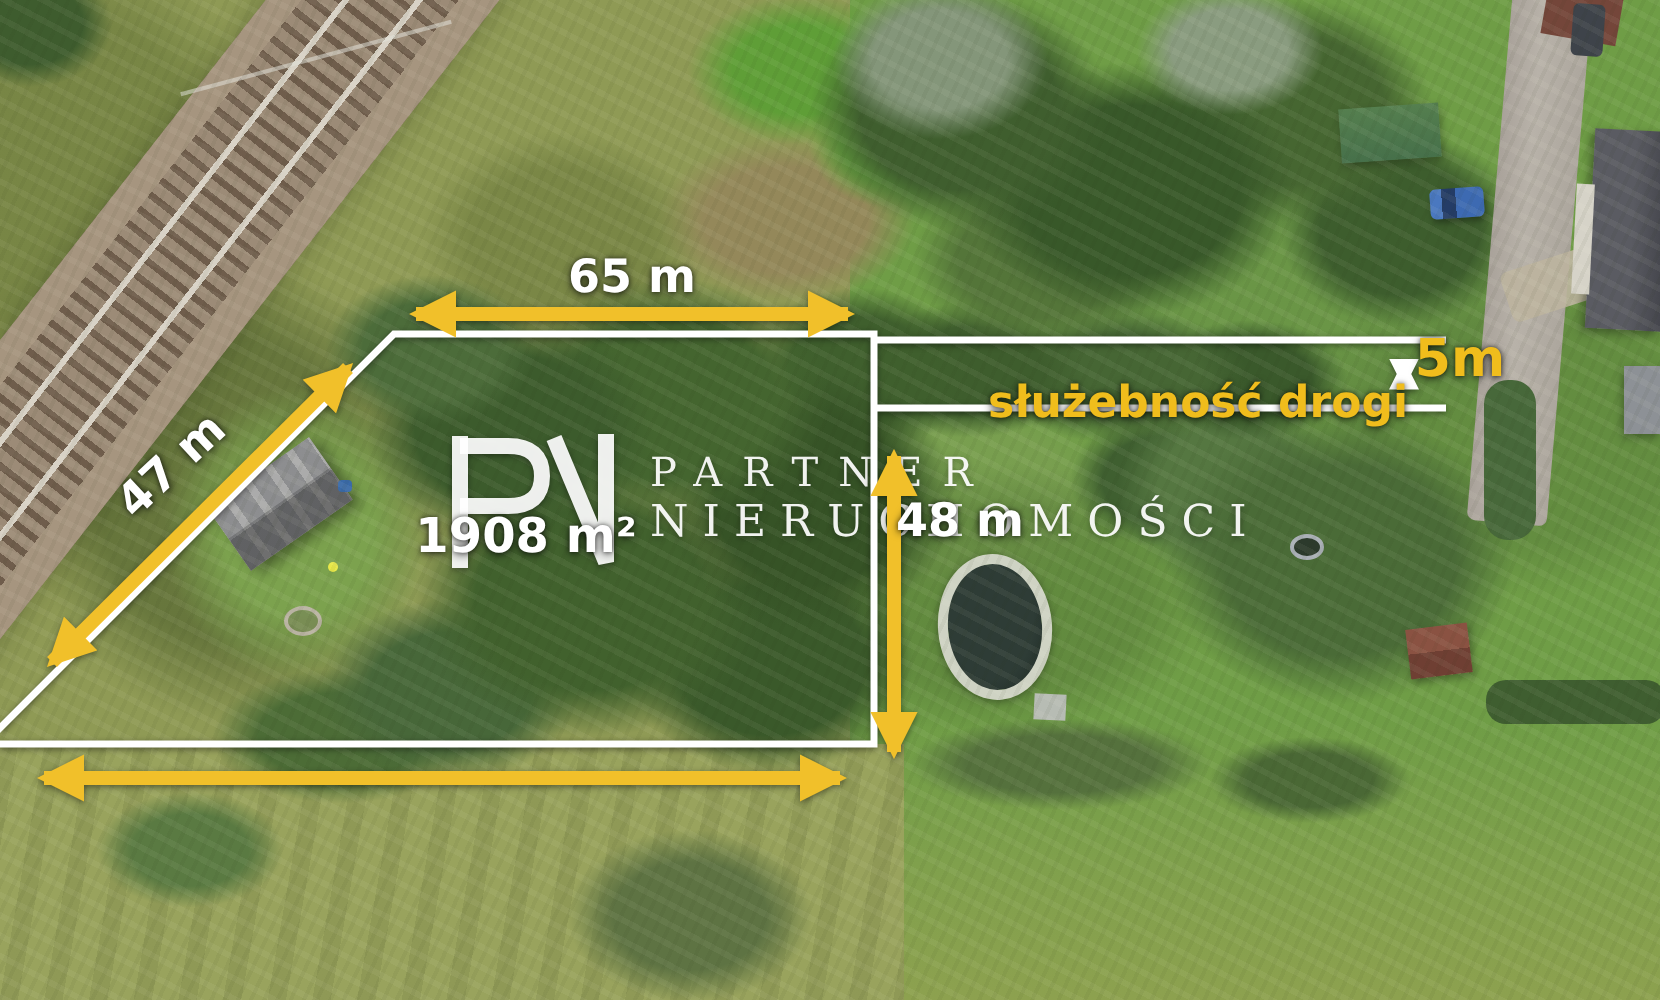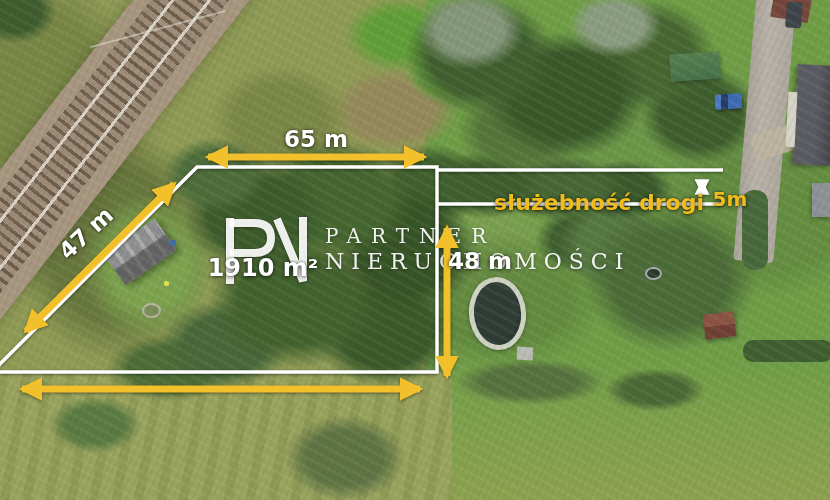--- a/index.html
+++ b/index.html
@@ -170,17 +170,17 @@
     <line x1="26" y1="331" x2="174" y2="184" stroke="#f1c02a" stroke-width="7" marker-start="url(#ay)" marker-end="url(#ay)"></line>
     <line x1="22" y1="389" x2="420" y2="389" stroke="#f1c02a" stroke-width="7" marker-start="url(#ay)" marker-end="url(#ay)"></line>
     <line x1="447" y1="228" x2="447" y2="376" stroke="#f1c02a" stroke-width="7" marker-start="url(#ay)" marker-end="url(#ay)"></line>
 
     <line x1="702" y1="182" x2="702" y2="192" stroke="#ffffff" stroke-width="5" marker-start="url(#aw)" marker-end="url(#aw)"></line>
   </svg>
 
   <div class="mlabel" style="left:316px;top:139px;">65 m</div>
   <div class="mlabel rot" style="left:86px;top:233px;">47 m</div>
   <div class="mlabel" style="left:480px;top:261px;">48 m</div>
-  <div class="mlabel" style="left:263px;top:268px;font-size:24px;">1910 m²</div>
+  <div class="mlabel" style="left:263px;top:268px;font-size:24px;">1908 m²</div>
   <div class="mlabel ylabel" style="left:578px;top:202px;font-size:22px;margin-left:21px;">służebność drogi</div>
-  <div class="mlabel ylabel" style="left:730px;top:199px;font-size:20px;">5m</div>
+  <div class="mlabel ylabel" style="left:730px;top:180px;font-size:26px;">5m</div>
 
 </div>
 
 </body></html>

